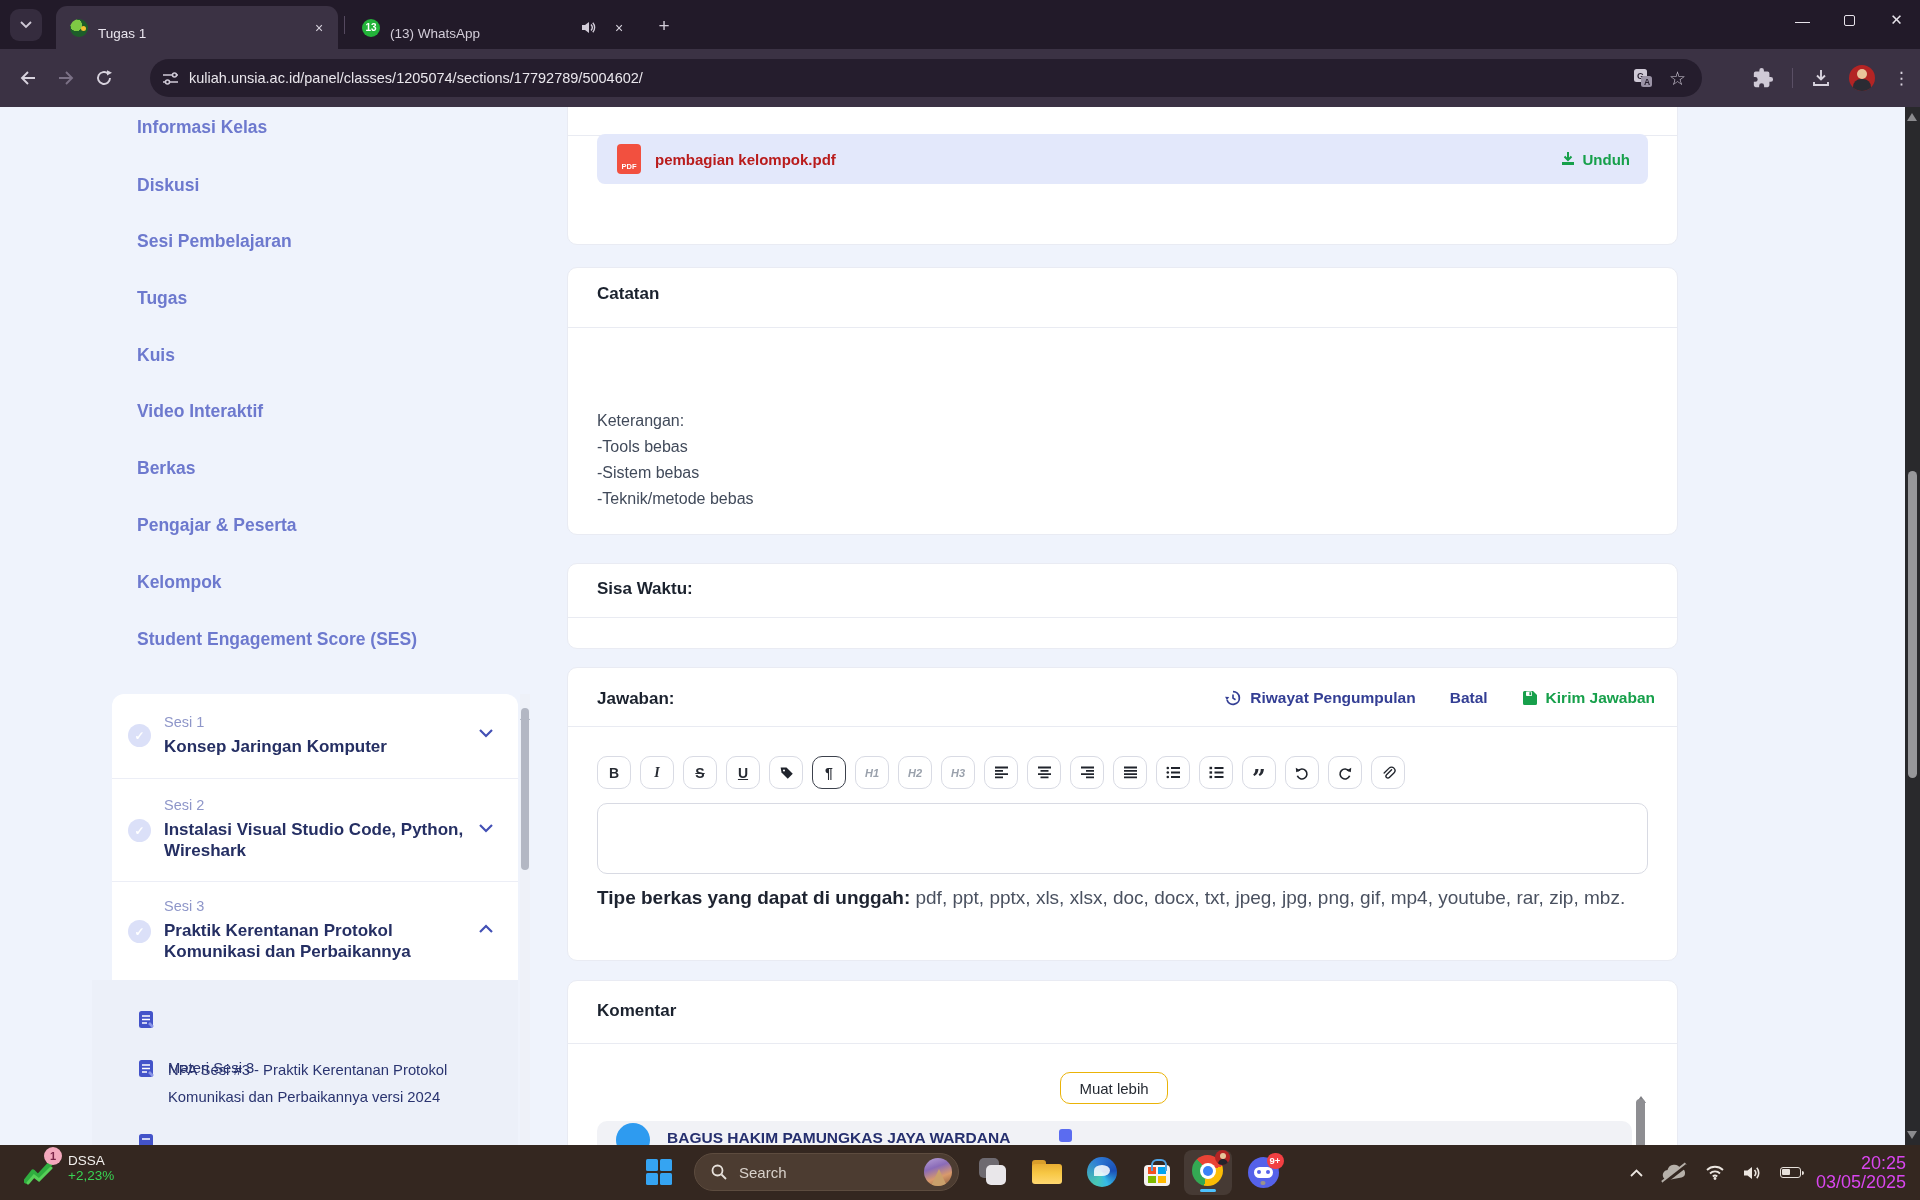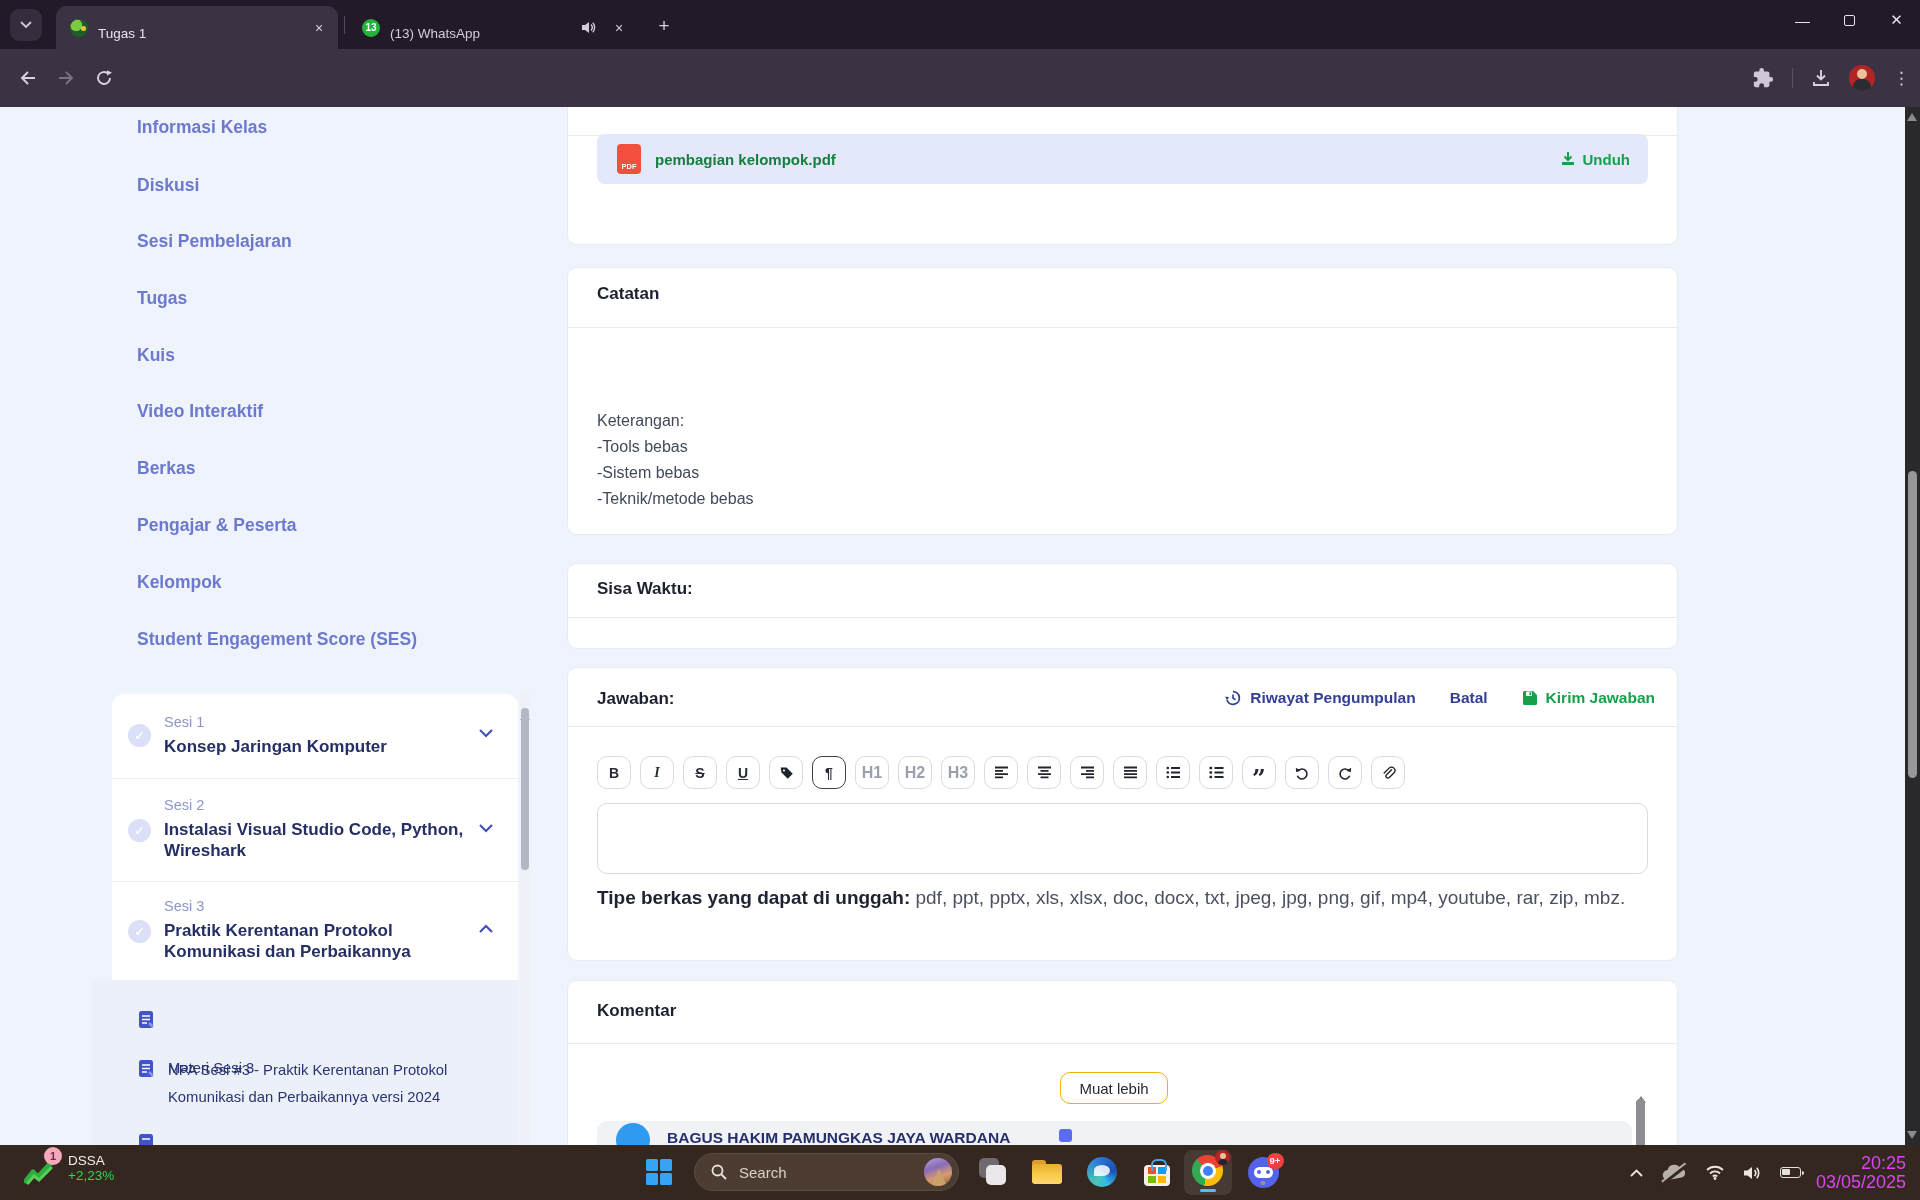--- a/index.html
+++ b/index.html
@@ -56,33 +56,33 @@
   .side-scroll{position:absolute;left:520px;width:10px;background:#eef1f8;}
   .side-thumb{position:absolute;left:521px;width:8px;border-radius:4px;background:#b3b7c3;}
   .tri-up{width:0;height:0;border-left:5px solid transparent;border-right:5px solid transparent;border-bottom:7px solid #9aa0ad;}
 
   
   .card{position:absolute;left:567px;width:1111px;background:#fff;border:1px solid #e9ebf3;border-radius:10px;}
   .card-h{position:absolute;left:29px;color:#1b222e;font-size:17px;font-weight:700;}
   .card-div{position:absolute;left:0;width:100%;height:1px;background:#e9ebf2;}
   .pdf-row{position:absolute;left:29px;top:61px;width:1051px;height:50px;background:#e3e8fb;border-radius:8px;display:flex;align-items:center;}
   .pdf-ic{width:24px;height:30px;background:#f2503f;border-radius:4px;margin:0 14px 0 20px;display:flex;align-items:flex-end;justify-content:center;color:#fff;font-size:7.5px;font-weight:bold;padding-bottom:3px;}
-  .pdf-name{color:#15803d;font-size:15px;font-weight:600;flex:1;}
+  .pdf-name{color:#b91c1c;font-size:15px;font-weight:600;flex:1;}
   .unduh{display:flex;align-items:center;gap:7px;color:#17a04b;font-size:15px;font-weight:700;margin-right:18px;}
   .bodytext{position:absolute;left:29px;color:#414a5a;font-size:16px;line-height:26px;}
   .jaw-links{position:absolute;right:22px;top:21px;display:flex;align-items:center;gap:34px;}
   .jaw-link{display:flex;align-items:center;gap:8px;color:#333e94;font-size:15.5px;font-weight:600;}
   .jaw-link.green{color:#17a04b;}
   .ed-toolbar{position:absolute;left:29px;top:88px;display:flex;gap:9px;}
   .ed-btn{width:34px;height:33px;background:#fff;border:1px solid #d9dbe4;border-radius:10px;display:flex;align-items:center;justify-content:center;color:#272b33;font-size:14px;font-weight:700;}
   .ed-btn.italic{font-style:italic;font-family:"Liberation Serif",serif;}
   .ed-btn.strike{text-decoration:line-through;}
   .ed-btn.under{text-decoration:underline;}
   .ed-btn.active{border:1.6px solid #3c414c;}
-  .ed-btn.gray{color:#9aa1ac;font-weight:600;font-size:16px;}
+  .ed-btn.gray{color:#9aa1ac;font-weight:600;font-size:11px;font-style:italic;}
   .ed-btn.quote{font-family:"DejaVu Serif",serif;font-size:24px;line-height:10px;padding-top:12px;}
   .ed-area{position:absolute;left:29px;top:135px;width:1051px;height:71px;border:1px solid #d8dae3;border-radius:10px;background:#fff;}
   .tipe{position:absolute;left:29px;top:219px;font-size:19px;color:#4a5160;}
   .tipe b{color:#1d2330;}
   .muat{position:absolute;left:492px;top:91px;width:108px;height:32px;border:1px solid #eab308;border-radius:10px;background:#fff;color:#262b33;font-size:15px;display:flex;align-items:center;justify-content:center;}
   .comm-area{position:absolute;left:29px;top:140px;width:1035px;height:150px;background:#f1f2f6;border-radius:10px 10px 0 0;}
   .comm-avatar{position:absolute;left:19px;top:2px;width:34px;height:34px;border-radius:50%;background:#2e9bf0;}
   .comm-name{position:absolute;left:70px;top:8px;color:#252f6e;font-size:15.5px;font-weight:800;white-space:nowrap;}
   .comm-badge{position:absolute;left:462px;top:8px;width:13px;height:13px;border-radius:3px;background:#5b6cf0;}
   .comm-scroll-thumb{position:absolute;left:1068px;width:9px;border-radius:4px;background:#8e8e92;}
@@ -186,20 +186,37 @@
       <svg width="18" height="16" viewBox="0 0 18 16">
           <path d="M9 2 L15 8 L9 14 M15 8 H2" stroke="#7b7186" stroke-width="1.9" fill="none"></path>
         </svg>
     </div>
     <div class="navbtn" style="margin-left:6px">
       <svg width="18" height="18" viewBox="0 0 18 18">
           <path d="M15 9 a6 6 0 1 1-2-4.5" stroke="#d8d3de" stroke-width="1.9" fill="none"></path>
           <polygon points="12,1.2 17,3.8 12,6.4" fill="#d8d3de"></polygon>
         </svg>
     </div>
+    <div class="omnibox">
+      <svg width="17" height="15" viewBox="0 0 17 15">
+          <path d="M1 4 h10 M14 4 h2 M1 11 h3 M7 11 h9" stroke="#cfc9d6" stroke-width="1.6"></path>
+          <circle cx="12.5" cy="4" r="2" fill="none" stroke="#cfc9d6" stroke-width="1.6"></circle>
+          <circle cx="5.5" cy="11" r="2" fill="none" stroke="#cfc9d6" stroke-width="1.6"></circle>
+        </svg>
+      <span class="omni-url">kuliah.unsia.ac.id/panel/classes/1205074/sections/17792789/5004602/</span>
+      <span class="omni-icons">
+        <svg width="20" height="20" viewBox="0 0 20 20">
+            <rect x="1" y="1" width="13" height="13" rx="2.5" fill="#cfc9d6"></rect>
+            <text x="4" y="11" font-size="9" font-weight="bold" fill="#251d2d">G</text>
+            <rect x="8" y="8" width="11" height="11" rx="2.5" fill="#9b93a6"></rect>
+            <text x="11" y="17" font-size="8.5" font-weight="bold" fill="#251d2d">A</text>
+          </svg>
+        <span style="color:#cfc9d6;font-size:19px">☆</span>
+      </span>
+    </div>
     <div class="tbright">
       <svg width="22" height="22" viewBox="0 0 24 24">
           <path d="M20.5 11H19V7a2 2 0 0 0-2-2h-4V3.5a2.5 2.5 0 0 0-5 0V5H4a2 2 0 0 0-2 2v3.8h1.5a2.7 2.7 0 0 1 0 5.4H2V20a2 2 0 0 0 2 2h3.8v-1.5a2.7 2.7 0 0 1 5.4 0V22H17a2 2 0 0 0 2-2v-4h1.5a2.5 2.5 0 0 0 0-5z" fill="#cfc9d6"></path>
         </svg>
       <span class="tbdivider"></span>
       <svg width="20" height="20" viewBox="0 0 20 20">
           <path d="M10 2 v9 M6 7.5 L10 11.5 L14 7.5" stroke="#d8d3de" stroke-width="1.9" fill="none"></path>
           <path d="M3 14 v3 h14 v-3" stroke="#d8d3de" stroke-width="1.9" fill="none"></path>
         </svg>
       <span class="avatar-btn"></span>

